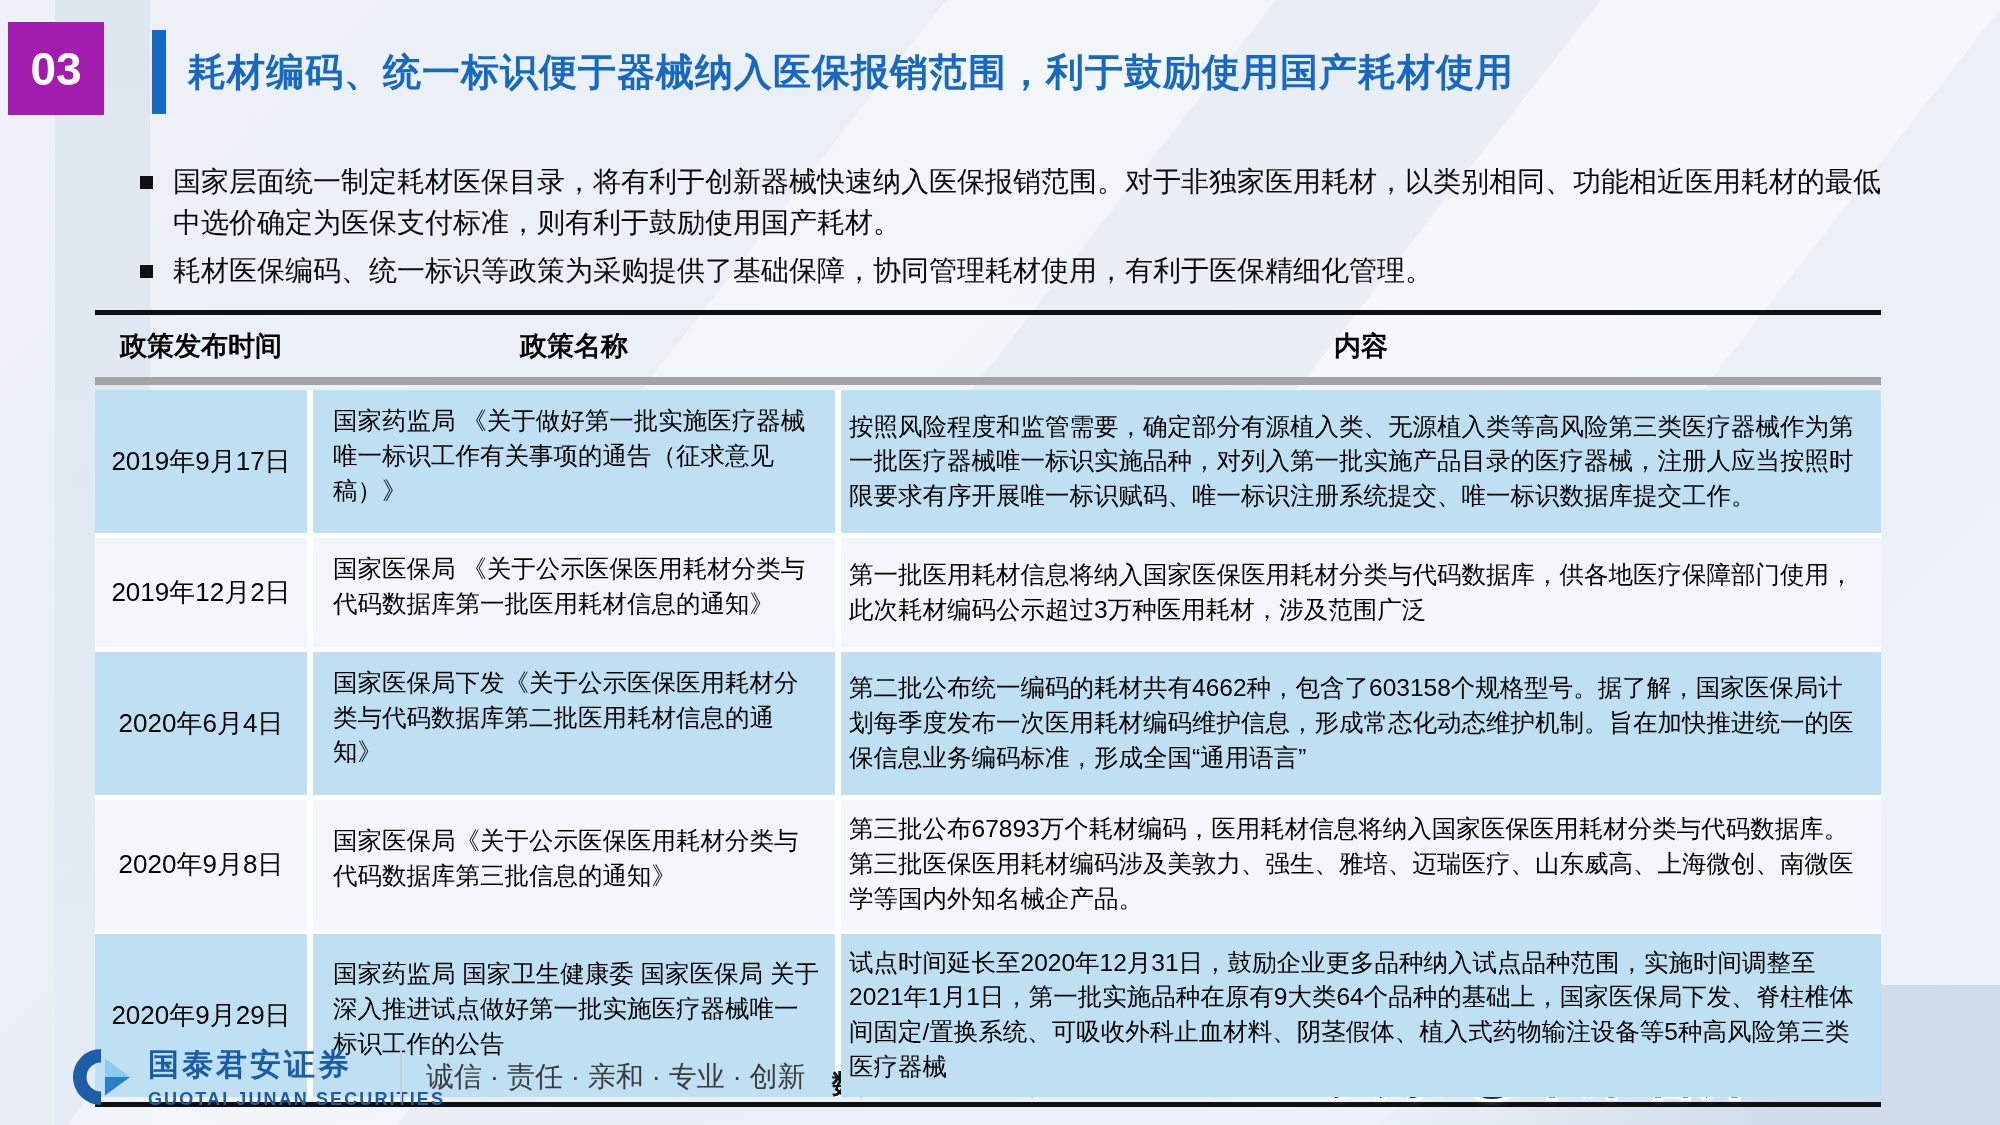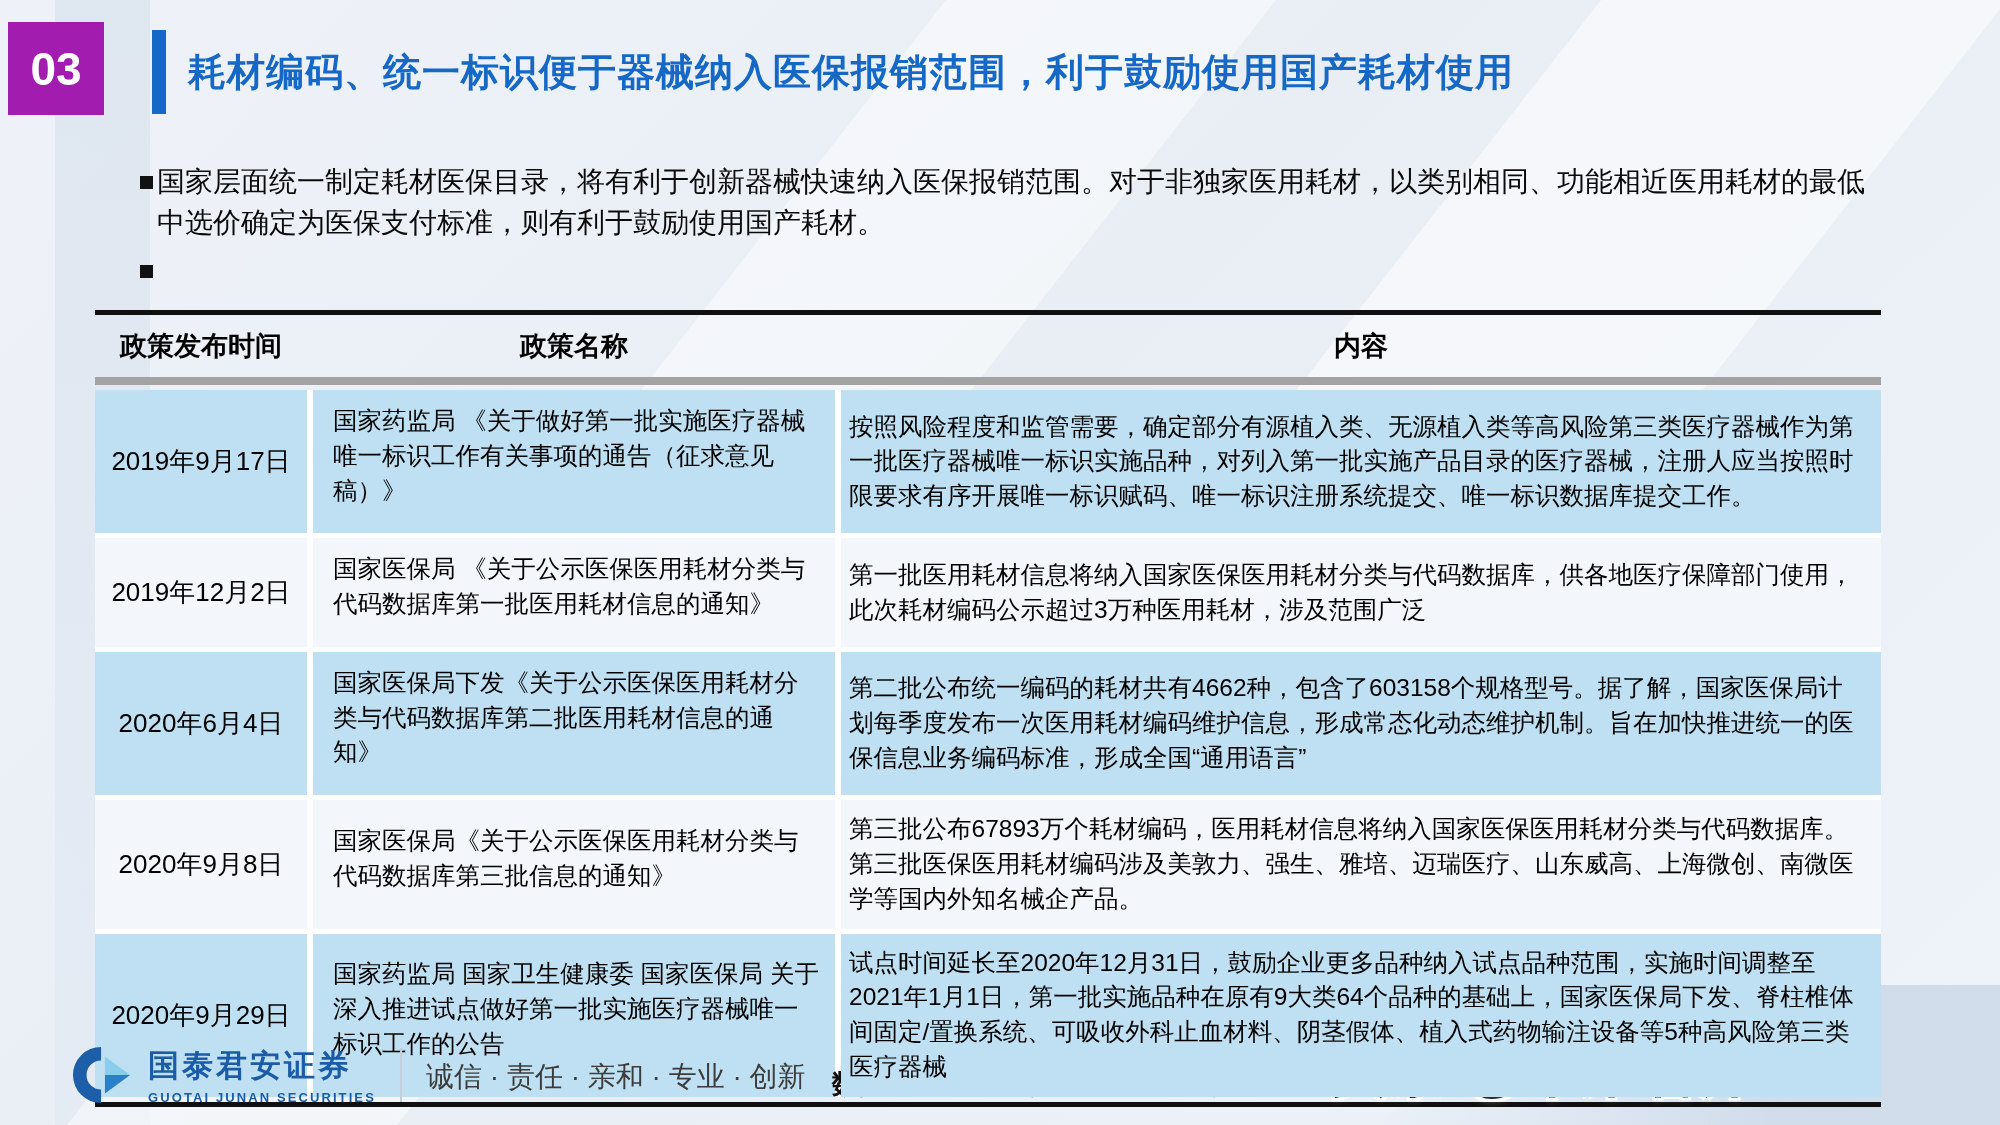--- a/index.html
+++ b/index.html
@@ -22,21 +22,21 @@
   .content{position:relative;z-index:1;}
   
   .section-badge{position:absolute;left:8px;top:22px;width:96px;height:93px;
     background:#a21caf;color:#fff;font-weight:bold;font-size:46px;
     display:flex;align-items:center;justify-content:center;}
   .title-bar{position:absolute;left:152px;top:30px;width:14px;height:84px;background:#1568C6;}
   .page-title{position:absolute;left:188px;top:30px;height:84px;display:flex;align-items:center;
     font-size:38px;font-weight:bold;color:#1568C6;letter-spacing:1px;white-space:nowrap;}
   
   .bullets{position:absolute;left:140px;top:162px;width:1750px;}
-  .bullet{display:flex;gap:4px;font-size:28px;color:#0a0a0a;line-height:1.45;margin-bottom:8px;}
+  .bullet{display:flex;gap:20px;font-size:28px;color:#0a0a0a;line-height:1.45;margin-bottom:8px;}
   .bullet .marker{width:13px;height:13px;background:#111;margin-top:14px;flex:none;}
   
   .ptable{position:absolute;left:95px;top:310px;width:1786px;border-bottom:5px solid #101010;}
   .thead{display:grid;grid-template-columns:212px 522px 1040px;column-gap:6px;
     border-top:5px solid #101010;border-bottom:8px solid #a3a3a3;}
   .thead .th{padding:13px 8px;font-size:27px;font-weight:bold;text-align:center;color:#000;}
   .tbody{background:#fff;}
   .tbody .row{display:grid;grid-template-columns:212px 522px 1040px;column-gap:6px;margin-top:5px;}
   .tbody .row:last-child{margin-bottom:5px;}
   .tbody .row:nth-child(1){min-height:106px;}
@@ -48,21 +48,21 @@
   .cell.date{justify-content:center;font-size:26px;padding:14px;}
   .cell.policy{padding:14px 16px 25px 20px;}
   .cell.content{padding:12px 14px 12px 8px;}
   .tbody .row:nth-child(odd) .cell{background:#BEE0F2;}
   .tbody .row:nth-child(even) .cell{background:#F3F7FB;}
   
   .footer{position:absolute;left:0;top:1030px;width:2000px;height:95px;}
   .logo-block{position:absolute;left:72px;top:14px;display:flex;gap:14px;align-items:center;justify-content:flex-end;}
   .brand-text{display:flex;flex-direction:column;}
   .brand-cn{font-size:31px;font-weight:bold;color:#1B5CA8;letter-spacing:3px;}
-  .brand-en{font-size:13px;color:#1B5CA8;letter-spacing:2.1px;font-weight:bold;margin-top:3px;}
+  .brand-en{font-size:18px;color:#1B5CA8;letter-spacing:2.1px;font-weight:bold;margin-top:3px;}
   .footer-divider{position:absolute;left:400px;top:18px;width:2px;height:54px;background:#c3ced9;}
   .slogan{position:absolute;left:426px;top:28px;font-size:28px;color:#3c3c3c;white-space:nowrap;}
   .source{position:absolute;left:832px;top:36px;font-size:27px;font-weight:bold;color:#101010;white-space:nowrap;}
   .disclaimer{position:absolute;left:1522px;top:16px;font-size:25px;color:#8796A8;white-space:nowrap;}
   .watermark{position:absolute;left:1330px;top:4px;font-size:56px;font-weight:bold;color:#222D3A;
     letter-spacing:3px;white-space:nowrap;
     text-shadow:3px 3px 0 rgba(255,255,255,.95),-3px -3px 0 rgba(255,255,255,.95),
       3px -3px 0 rgba(255,255,255,.95),-3px 3px 0 rgba(255,255,255,.95),0 0 8px rgba(255,255,255,.8);}
 </style>
 </head>
@@ -79,20 +79,21 @@
   <div class="title-bar"></div>
   <div class="page-title">耗材编码、统一标识便于器械纳入医保报销范围，利于鼓励使用国产耗材使用</div>
 
   <div class="bullets">
     <div class="bullet">
       <span class="marker"></span>
       <span>国家层面统一制定耗材医保目录，将有利于创新器械快速纳入医保报销范围。对于非独家医用耗材，以类别相同、功能相近医用耗材的最低中选价确定为医保支付标准，则有利于鼓励使用国产耗材。</span>
     </div>
     <div class="bullet">
       <span class="marker"></span>
+      <span>耗材医保编码、统一标识等政策为采购提供了基础保障，协同管理耗材使用，有利于医保精细化管理。</span>
     </div>
   </div>
 
   <div class="ptable">
     <div class="thead">
       <div class="th">政策发布时间</div>
       <div class="th">政策名称</div>
       <div class="th">内容</div>
     </div>
     <div class="tbody">

